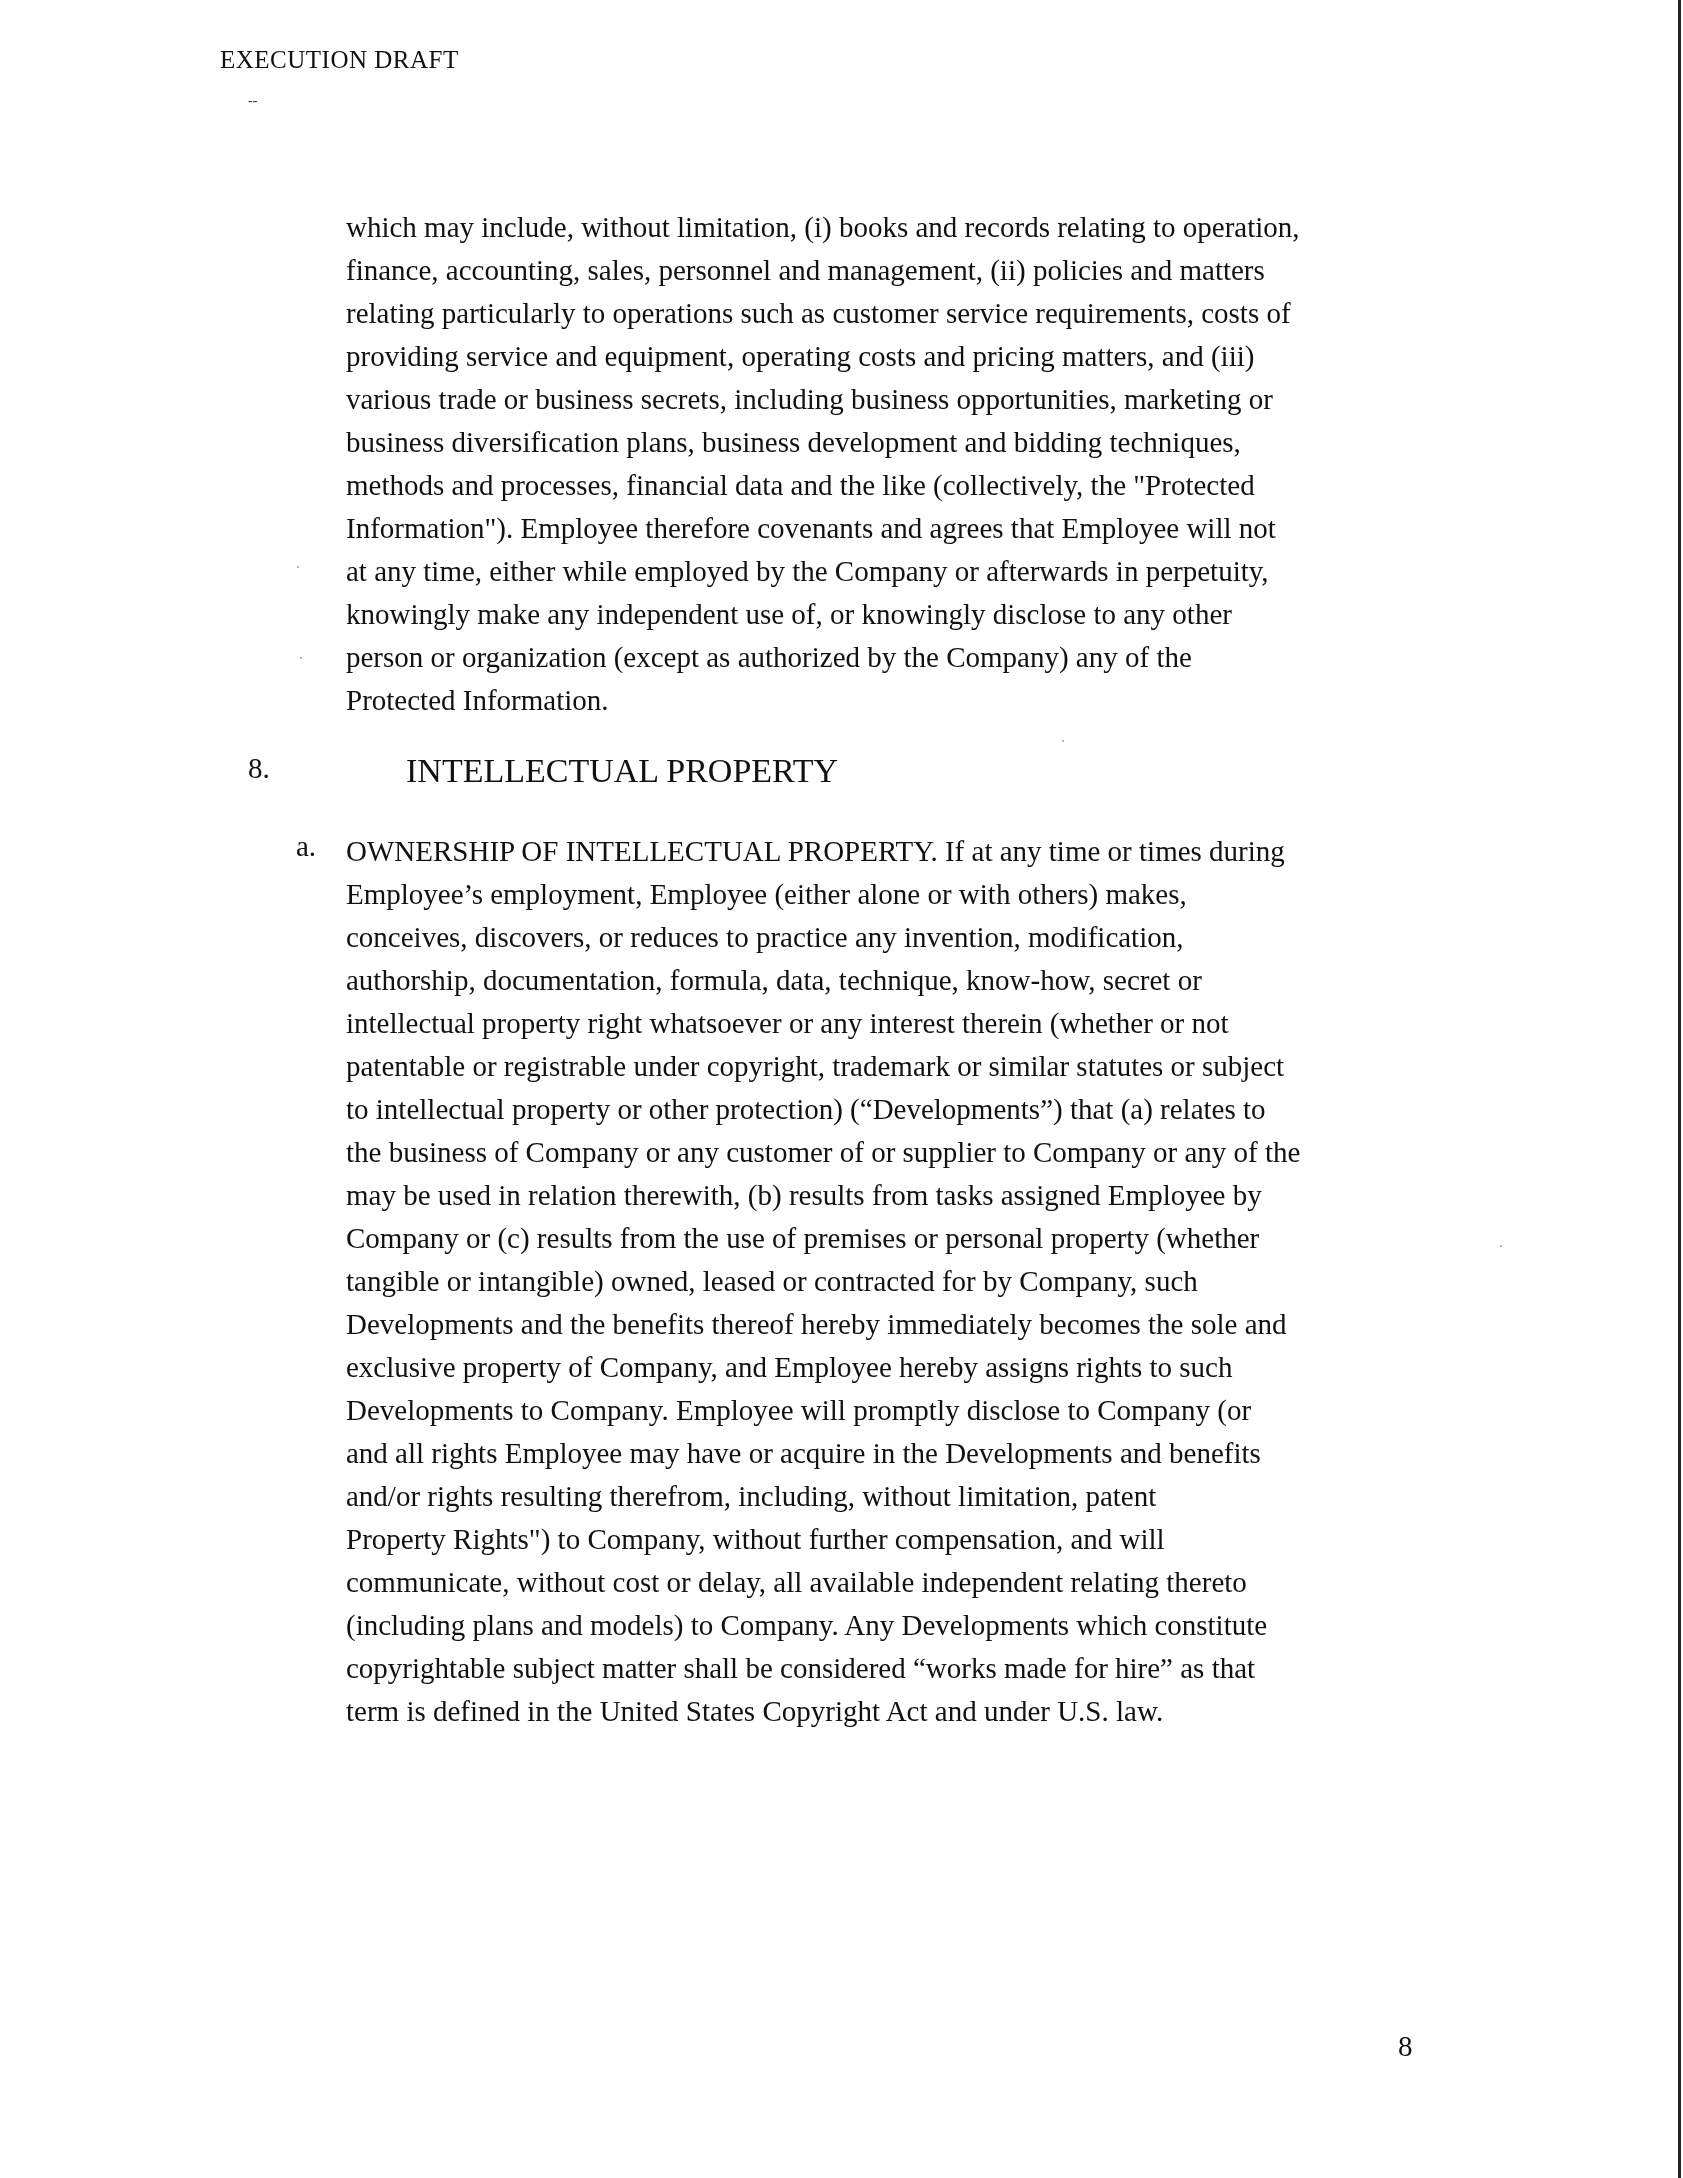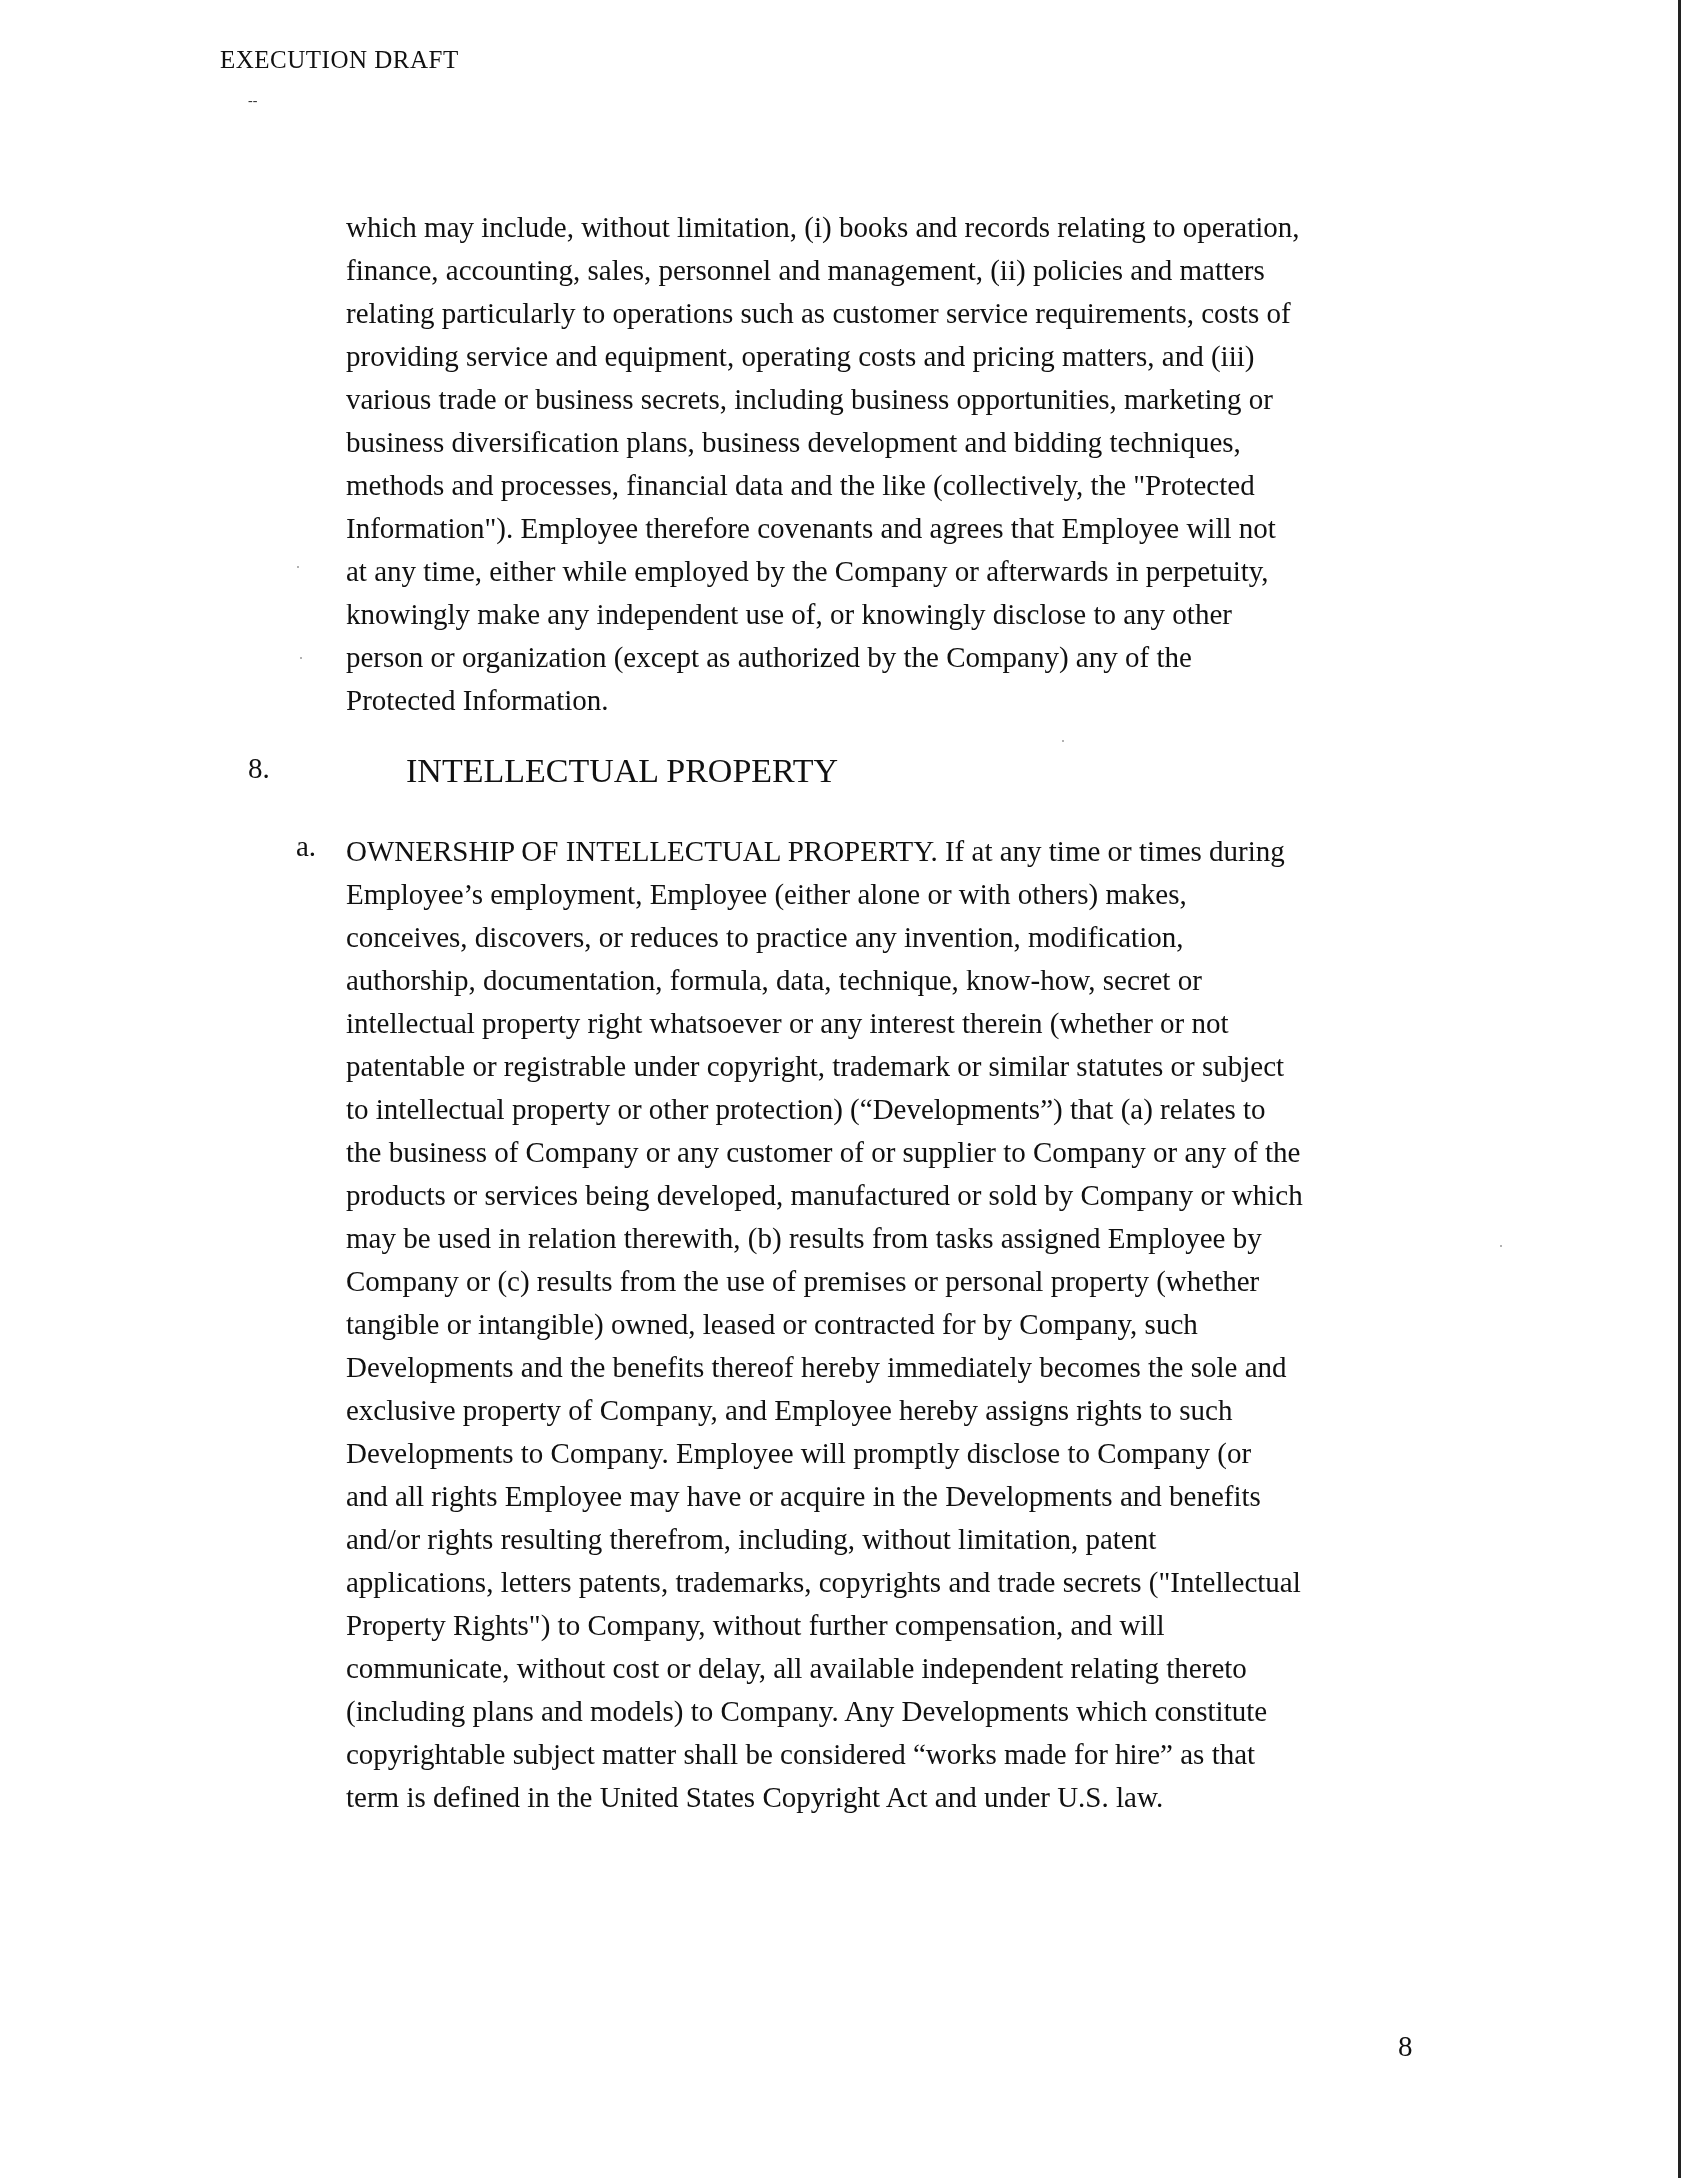--- a/index.html
+++ b/index.html
@@ -45,30 +45,28 @@
 <div class="itemlbl">a.</div>
 <div class="para" id="p2">
   <div>OWNERSHIP OF INTELLECTUAL PROPERTY.  If at any time or times during</div>
   <div>Employee’s employment, Employee (either alone or with others) makes,</div>
   <div>conceives, discovers, or reduces to practice any invention, modification,</div>
   <div>authorship, documentation, formula, data, technique, know-how, secret or</div>
   <div>intellectual property right whatsoever or any interest therein (whether or not</div>
   <div>patentable or registrable under copyright, trademark or similar statutes or subject</div>
   <div>to intellectual property or other protection) (“Developments”) that (a) relates to</div>
   <div>the business of Company or any customer of or supplier to Company or any of the</div>
-  <div>products or services being developed, manufactured or sold by Company or which</div>
   <div>may be used in relation therewith, (b) results from tasks assigned Employee by</div>
   <div>Company or (c) results from the use of premises or personal property (whether</div>
   <div>tangible or intangible) owned, leased or contracted for by Company, such</div>
   <div>Developments and the benefits thereof hereby immediately becomes the sole and</div>
   <div>exclusive property of Company, and Employee hereby assigns rights to such</div>
   <div>Developments to Company.  Employee will promptly disclose to Company (or</div>
   <div>and all rights Employee may have or acquire in the Developments and benefits</div>
   <div>and/or rights resulting therefrom, including, without limitation, patent</div>
-  <div>applications, letters patents, trademarks, copyrights and trade secrets ("Intellectual</div>
   <div>Property Rights") to Company, without further compensation, and will</div>
   <div>communicate, without cost or delay, all available independent relating thereto</div>
   <div>(including plans and models) to Company.  Any Developments which constitute</div>
   <div>copyrightable subject matter shall be considered “works made for hire” as that</div>
   <div>term is defined in the United States Copyright Act and under U.S. law.</div>
 </div>
 
 <div class="pnum">8</div>
 
 <div class="dot" style="left:297px;top:566px;"></div>

